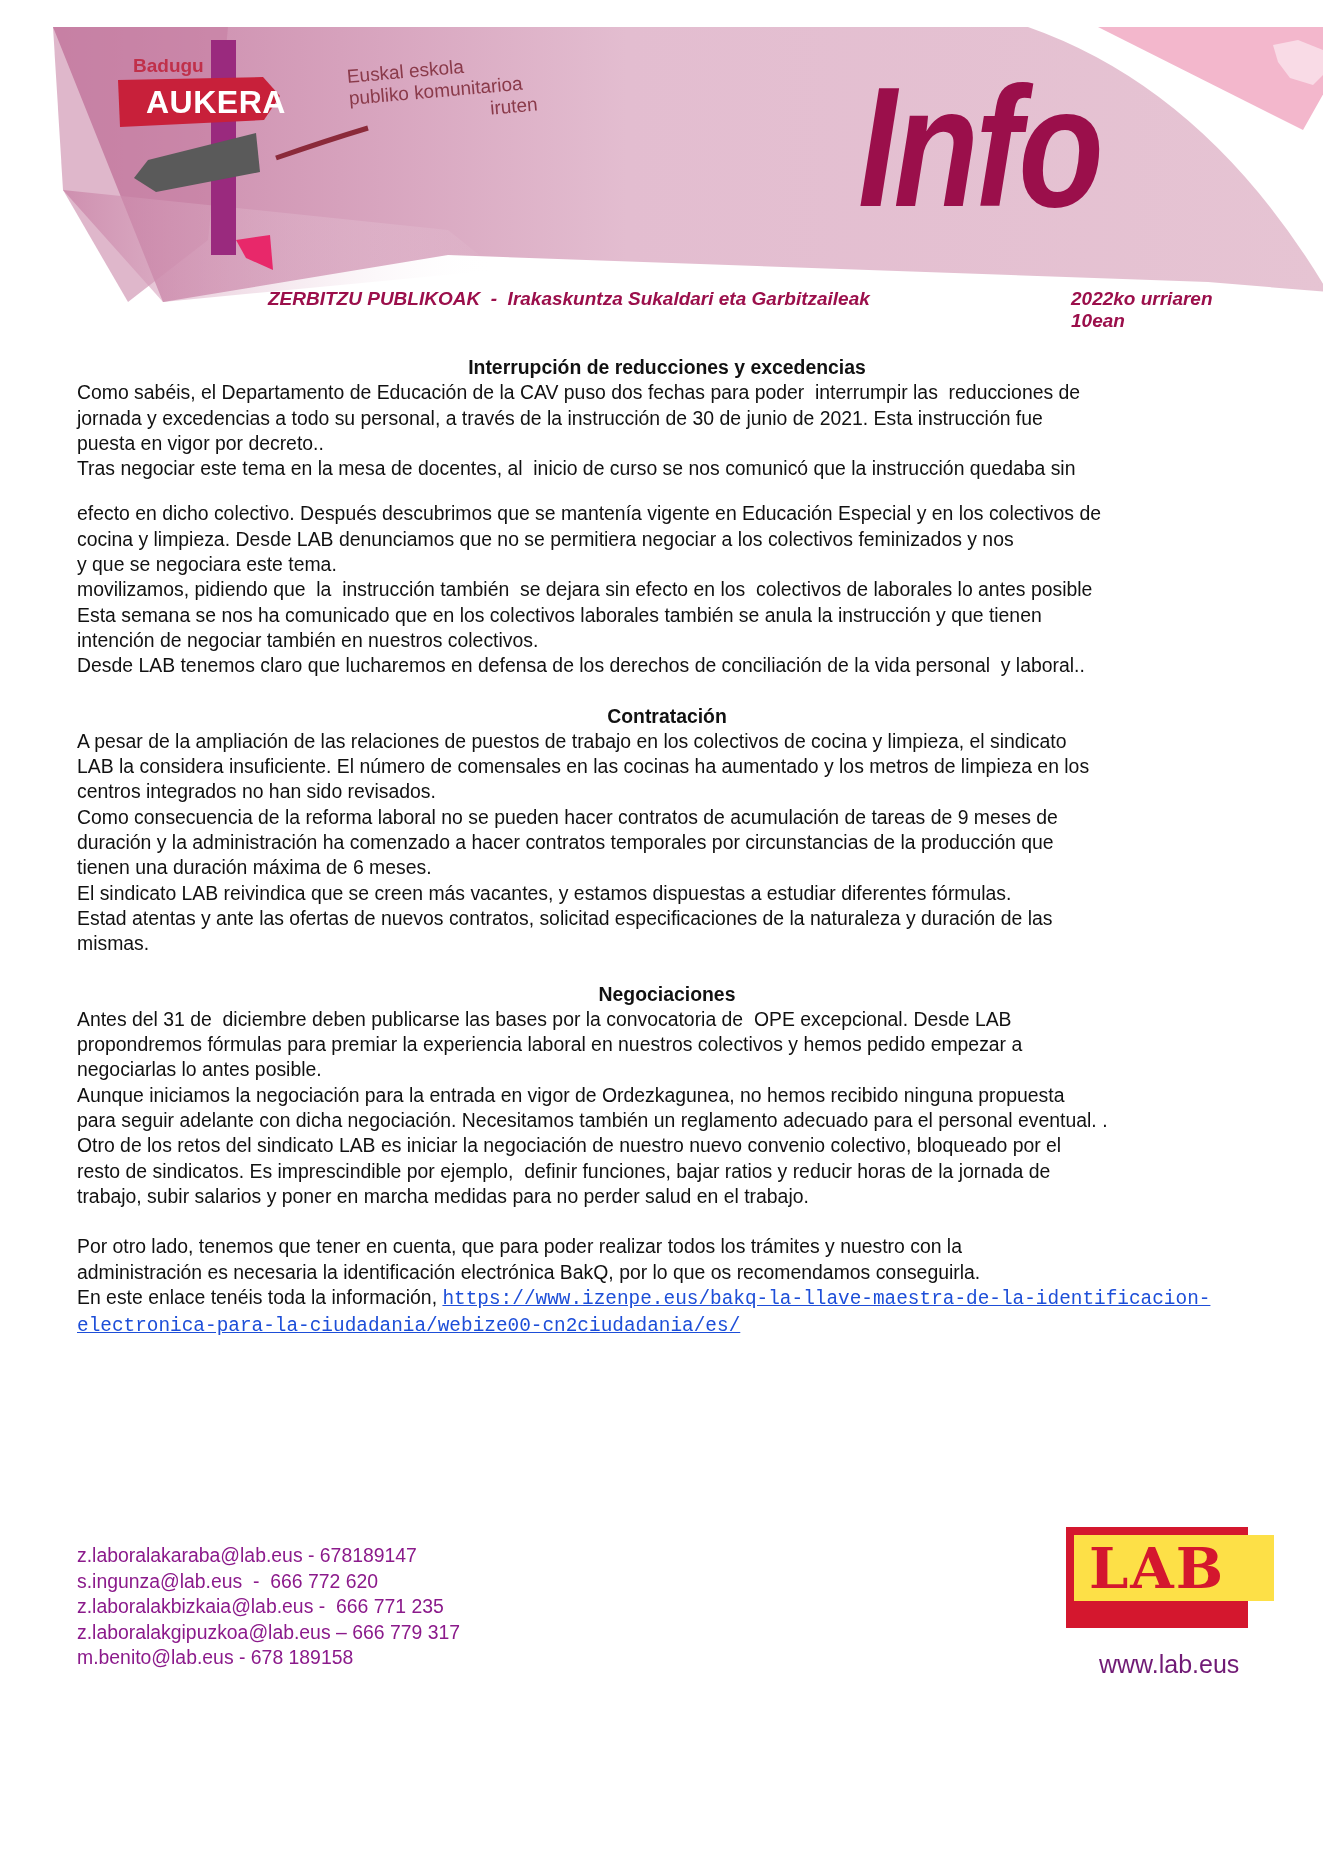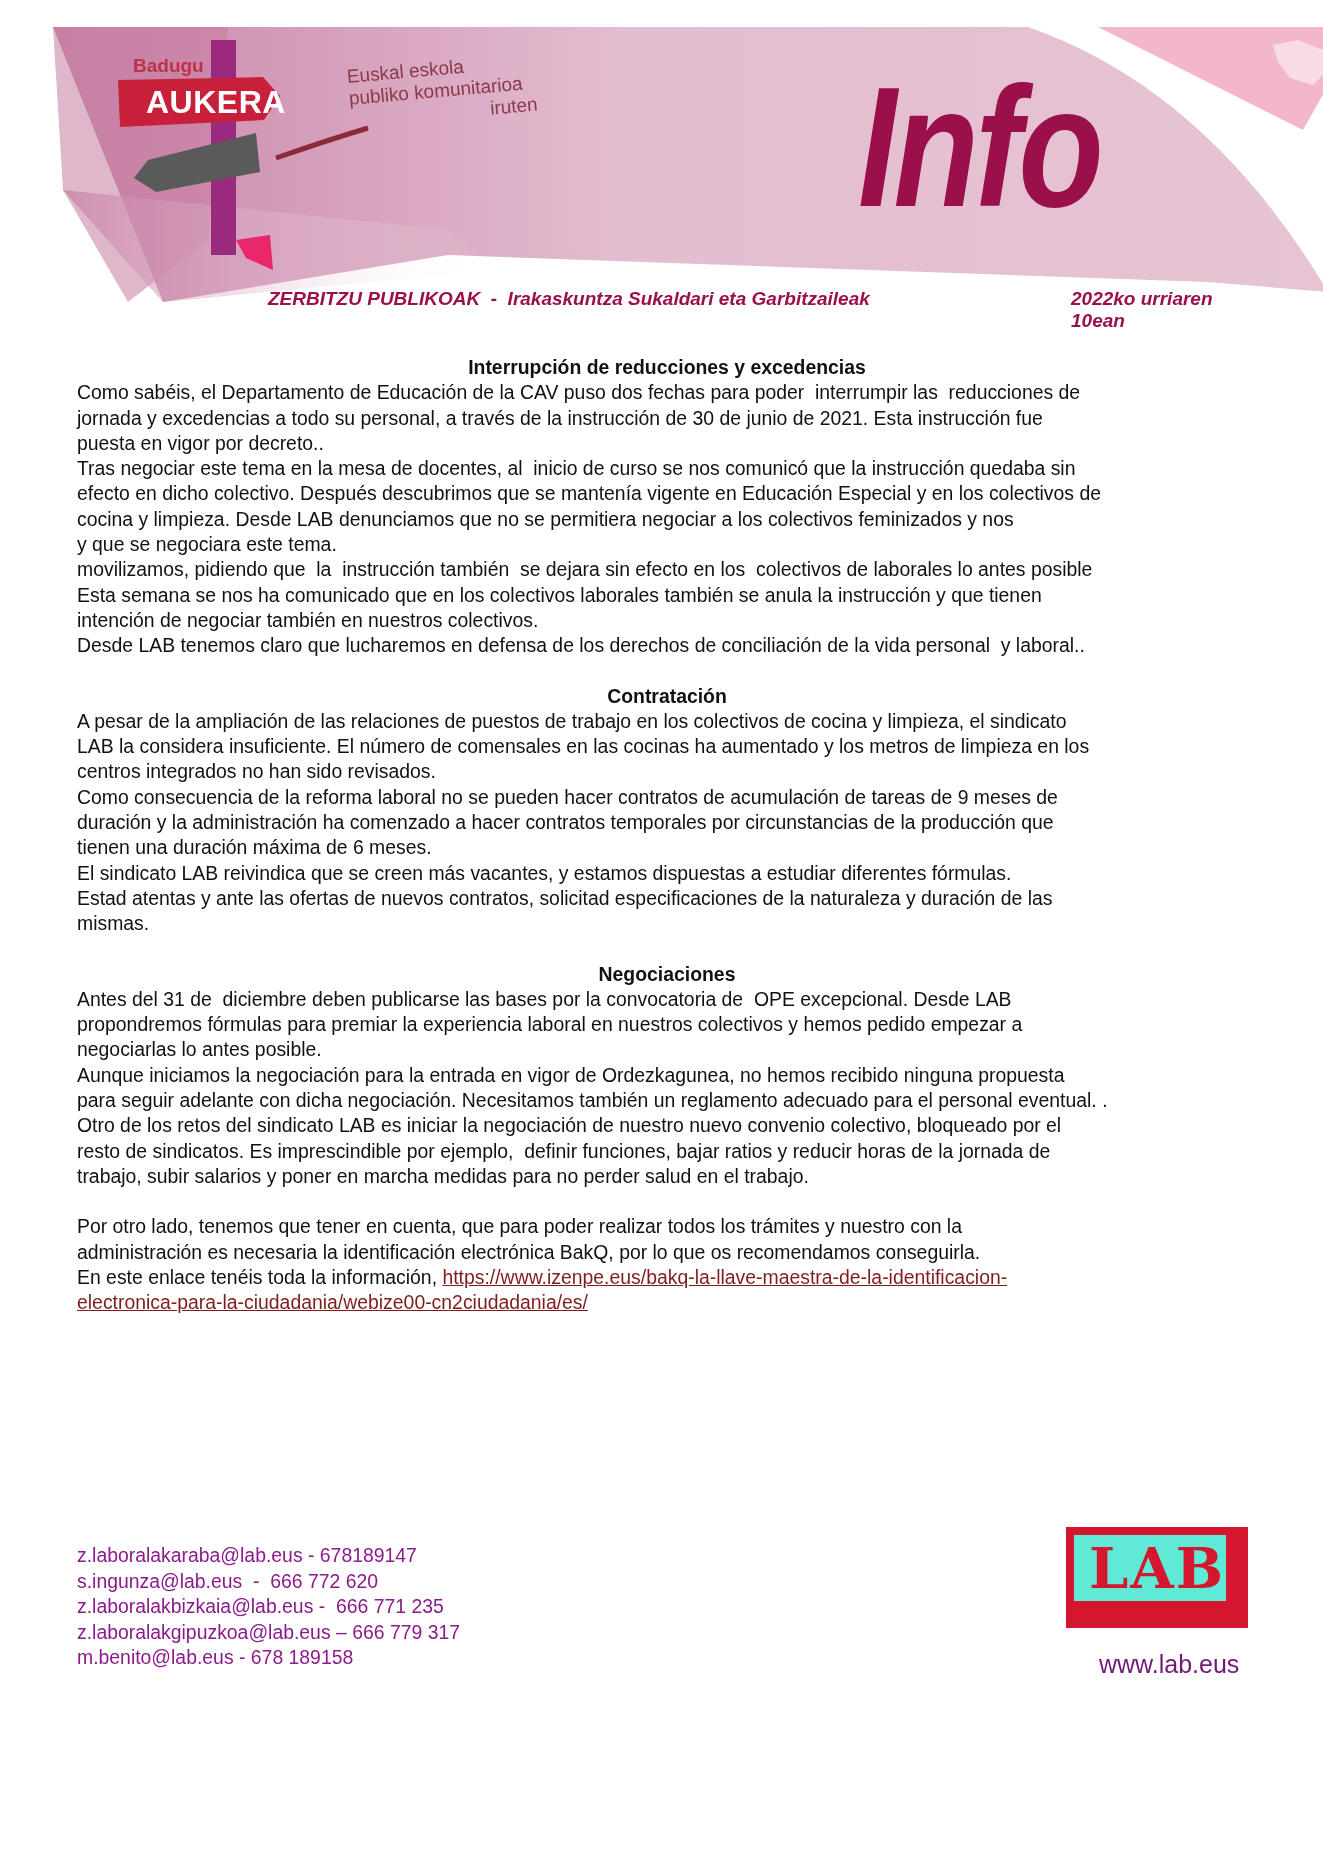--- a/index.html
+++ b/index.html
@@ -13,25 +13,25 @@
   .logo-tagline div:nth-child(3) { padding-left: 140px; }
   .info-title { position: absolute; left: 830px; top: 62px; font-size: 170px; font-weight: bold; font-style: italic;
                 color: #9b0f4b; letter-spacing: -4px; line-height: 1; transform: scaleX(0.82); transform-origin: left top; }
   .subhead { position: absolute; top: 288px; font-size: 19px; font-weight: bold; font-style: italic; color: #9b0f4b; }
   .subhead.left { left: 240px; }
   .subhead.right { left: 1043px; }
   .content { position: absolute; left: 77px; top: 355px; width: 1180px; font-size: 19.4px; line-height: 25.3px; }
   .content h2 { font-size: 19.4px; font-weight: bold; text-align: center; margin: 0; width: 1180px; padding-left: 0; }
   .content p { margin: 0; }
   .content .gap { height: 25px; }
-  .content a { color: #7f1d1d; text-decoration: underline; }
+  .content a { color: #1d4ed8; text-decoration: underline; font-family: Liberation Mono, monospace; }
   .closing { color: #a0154e; font-weight: bold; }
   .contacts { position: absolute; left: 77px; top: 1543px; font-size: 19.4px; line-height: 25.5px; color: #8b1a8b; }
   .lab-logo { position: absolute; left: 1066px; top: 1527px; width: 182px; height: 101px; background: #d4172e; }
-  .lab-logo .inner { position: absolute; left: 8px; top: 8px; width: 152px; height: 66px; background: #5eead4; }
+  .lab-logo .inner { position: absolute; left: 8px; top: 8px; width: 200px; height: 66px; background: #fde047; }
   .lab-logo .txt { position: absolute; left: 0; top: 0; width: 166px; text-align: center; font-family: "DejaVu Serif", serif;
                    font-weight: bold; font-size: 56px; line-height: 66px; color: #d4172e; letter-spacing: 2px; }
   .lab-url { position: absolute; left: 1079px; top: 1650px; font-size: 25px; color: #701a75; margin-left: 20px; }
 </style>
 </head>
 <body>
 
 <div class="header">
   <svg width="1323" height="340">
     <defs>
@@ -68,21 +68,21 @@
   <div class="subhead right">2022ko urriaren 10ean</div>
 </div>
 
 <div class="content">
   <section>
     <h2>Interrupción de reducciones y excedencias</h2>
     <p style="white-space: pre;">Como sabéis, el Departamento de Educación de la CAV puso dos fechas para poder  interrumpir las  reducciones de</p>
     <p style="white-space: pre;">jornada y excedencias a todo su personal, a través de la instrucción de 30 de junio de 2021. Esta instrucción fue</p>
     <p style="white-space: pre;">puesta en vigor por decreto..</p>
     <p style="white-space: pre;">Tras negociar este tema en la mesa de docentes, al  inicio de curso se nos comunicó que la instrucción quedaba sin</p>
-    <p style="white-space: pre;">efecto en dicho colectivo. Después descubrimos que se mantenía vigente en Educación Especial y en los colectivos de</p>
+    <p style="white-space: pre; margin-top: 20px;">efecto en dicho colectivo. Después descubrimos que se mantenía vigente en Educación Especial y en los colectivos de</p>
     <p style="white-space: pre;">cocina y limpieza. Desde LAB denunciamos que no se permitiera negociar a los colectivos feminizados y nos</p>
     <p style="white-space: pre;">y que se negociara este tema.</p>
     <p style="white-space: pre;">movilizamos, pidiendo que  la  instrucción también  se dejara sin efecto en los  colectivos de laborales lo antes posible</p>
     <p style="white-space: pre;">Esta semana se nos ha comunicado que en los colectivos laborales también se anula la instrucción y que tienen</p>
     <p style="white-space: pre;">intención de negociar también en nuestros colectivos.</p>
     <p style="white-space: pre;">Desde LAB tenemos claro que lucharemos en defensa de los derechos de conciliación de la vida personal  y laboral..</p>
   </section>
   <div class="gap"></div>
   <section>
     <h2>Contratación</h2>

